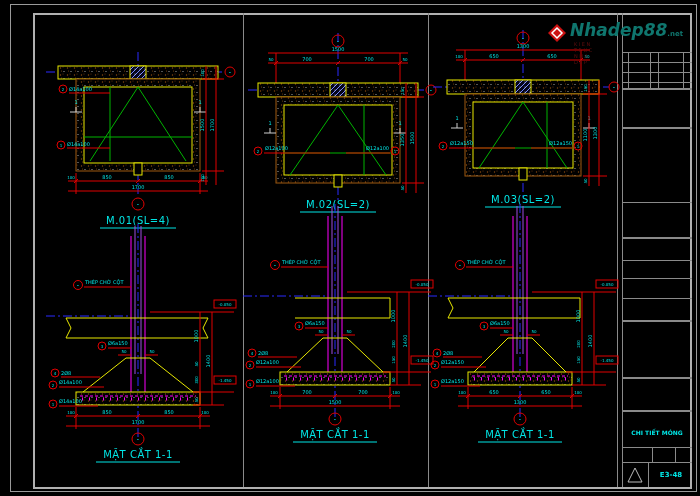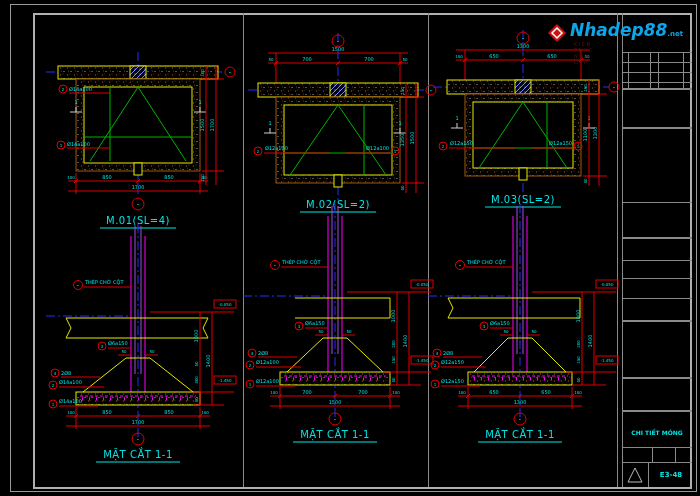--- a/index.html
+++ b/index.html
@@ -11,21 +11,21 @@
   svg{position:absolute;overflow:visible;}
   line,path,polyline{stroke-width:1;}
   .y{stroke:#e8e800;} .g{stroke:#00b400;} .r{stroke:#e00000;}
   .m{stroke:#ff00ff;} .p{stroke:#a04ce0;} .w{stroke:#cfcfcf;}
   .b{stroke:#2a2aff;stroke-dasharray:9 3 2 3;}
   .mb{stroke:#ff00ff;stroke-dasharray:3 2;}
   .mt{stroke:#ff00ff;stroke-dasharray:1 6;stroke-width:3;}
   text{fill:#00e5e5;}
   .t{font-size:5px;} .t4{font-size:4px;} .tl{font-size:10px;letter-spacing:0.5px;}
   .tmid{text-anchor:middle;}
-  .logo-name{position:absolute;color:#0ea5e9;font-weight:bold;font-size:17px;font-style:italic;}
+  .logo-name{position:absolute;color:#0f766e;font-weight:bold;font-size:17px;font-style:italic;}
   .logo-net{font-size:7px;font-style:normal;}
   .logo-tag{position:absolute;color:#5f0e0e;font-size:5px;letter-spacing:1.5px;}
   .tb-text{position:absolute;color:#00e5e5;display:flex;align-items:center;justify-content:center;}
 </style>
 </head>
 <body>
 
 <div id="sheet">
 
   <svg width="0" height="0">

